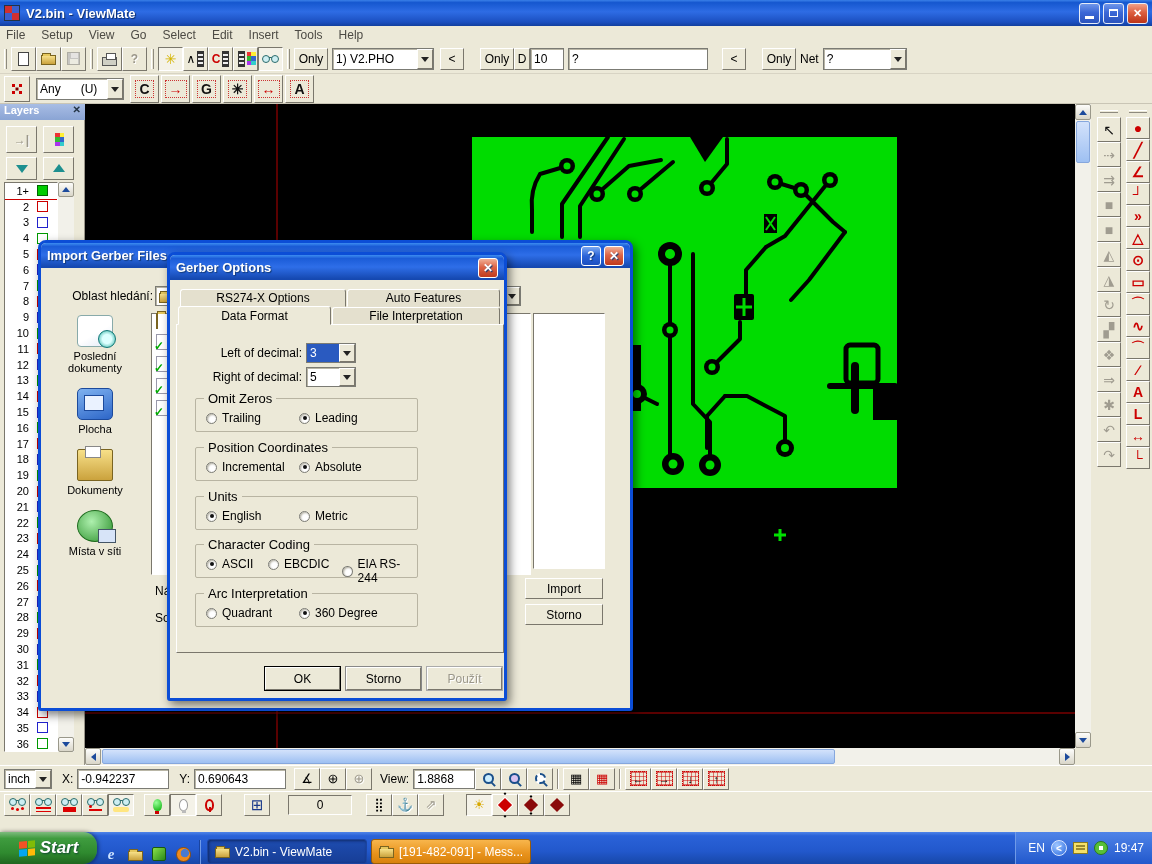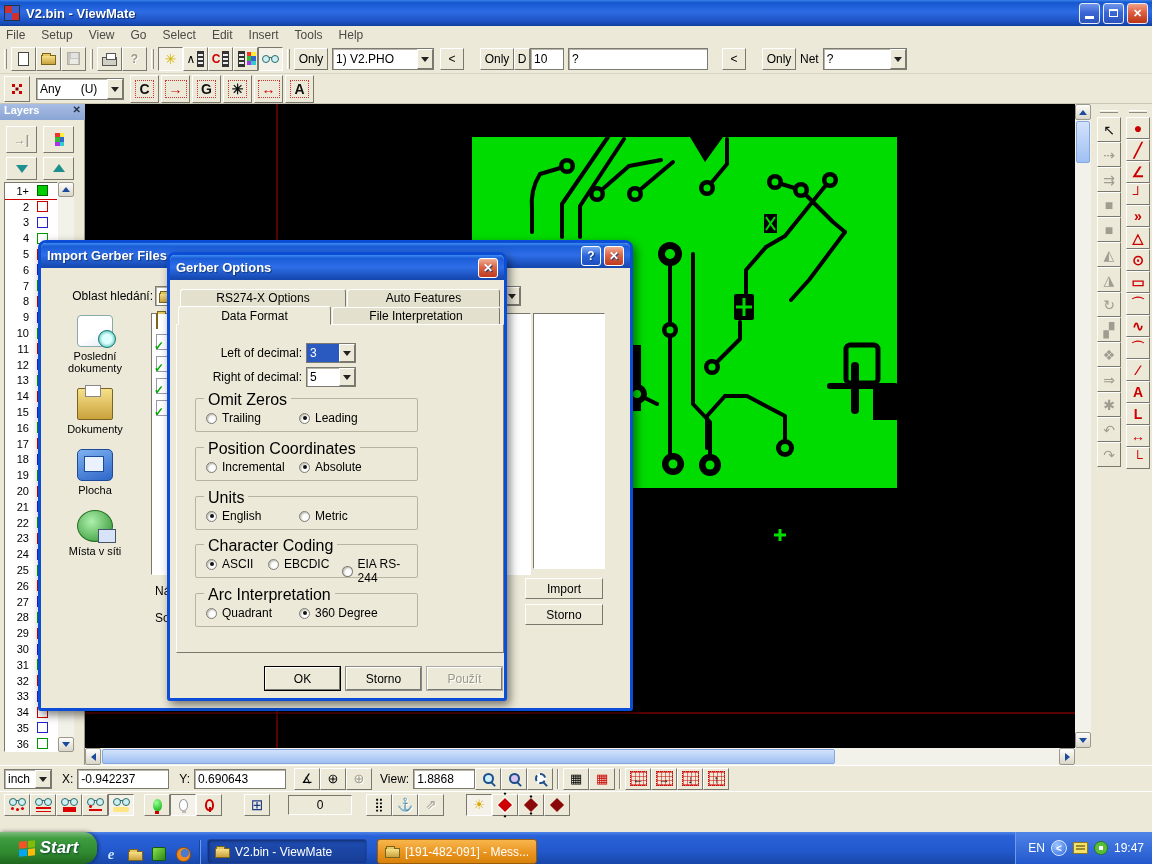--- a/index.html
+++ b/index.html
@@ -121,21 +121,21 @@
   .slabel{margin:0 4px;}
   
   .xpdlg{border:3px solid #0b4dd6;border-radius:8px 8px 3px 3px;background:var(--face);box-shadow:3px 4px 10px rgba(0,0,0,.5);}
   .xptitle{height:25px;border-radius:5px 5px 0 0;display:flex;align-items:center;padding:0 6px;color:#fff;font-weight:bold;font-size:13px;text-shadow:1px 1px 1px #123a78;
     background:linear-gradient(180deg,#3c8cf0 0%,#1b5cd8 14%,#2e6ee8 48%,#1548b0 96%);}
   .xbtns{margin-left:auto;display:flex;gap:3px;}
   .xb{width:20px;height:20px;border-radius:3px;border:1px solid #fff;display:flex;align-items:center;justify-content:center;color:#fff;font-weight:bold;font-size:12px;}
   .xb.help{background:linear-gradient(180deg,#7aa7f0,#2b64d9 50%,#1c4fc0);}
   .xb.close{background:linear-gradient(180deg,#f0b097,#dd6547 45%,#c03a1d);}
   .group{border:1px solid #b8b4a2;border-radius:2px;position:absolute;}
-  .glabel{position:absolute;top:-8px;left:8px;background:var(--face);padding:0 4px;font-size:16px;}
+  .glabel{position:absolute;top:-8px;left:8px;background:var(--face);padding:0 4px;font-size:13px;}
   .radio{width:11px;height:11px;border-radius:50%;background:#fff;border:1px solid #7b7b74;box-shadow:inset 1px 1px 2px #b5b2a4;position:relative;display:inline-block;}
   .radio.on::after{content:"";position:absolute;left:2.5px;top:2.5px;width:4px;height:4px;background:#111;border-radius:50%;}
   .ritem{position:absolute;top:12px;display:flex;align-items:center;gap:5px;}
   .pbtn{width:75px;height:23px;background:var(--face);border:1px solid;border-color:#fff #7a776c #7a776c #fff;box-shadow:0 0 0 1px #888;display:flex;align-items:center;justify-content:center;font-size:12px;}
   .pbtn.def{box-shadow:0 0 0 1px #000;}
   .pbtn.dis{box-shadow:0 0 0 1px #aaa;}
   .tab{position:absolute;height:19px;background:var(--face);border:1px solid;border-color:#fff #7a776c transparent #fff;border-radius:3px 3px 0 0;display:flex;align-items:center;justify-content:center;font-size:12px;}
   .tab.inactive{height:18px;background:#e4e0ce;}
   .plitem{width:96px;display:flex;flex-direction:column;align-items:center;margin-bottom:14px;}
   .plitem .lab{text-align:center;font-size:11px;line-height:12px;margin-top:3px;}
@@ -158,21 +158,21 @@
     background:linear-gradient(180deg,#7ebb7e 0%,#3f9c3f 20%,#2f8a2f 65%,#1f661f 100%);box-shadow:1px 0 4px rgba(0,0,0,.5);}
   .startbtn .txt{color:#fff;font-weight:bold;font-style:italic;font-size:17px;text-shadow:1px 1px 2px #143;}
   .flag{width:16px;height:15px;display:grid;grid-template-columns:1fr 1fr;grid-template-rows:1fr 1fr;gap:1px;transform:skewY(-6deg);}
   .flag span:nth-child(1){background:#f35325;} .flag span:nth-child(2){background:#81bc06;}
   .flag span:nth-child(3){background:#05a6f0;} .flag span:nth-child(4){background:#ffba08;}
   .ql{width:20px;height:20px;margin-left:4px;display:flex;align-items:center;justify-content:center;border-radius:3px;}
   .taskdiv{width:2px;height:24px;margin:0 6px;border-left:1px solid #1a44a0;border-right:1px solid #6f9ae8;}
   .task{height:25px;border-radius:3px;display:flex;align-items:center;gap:5px;padding:0 7px;color:#fff;font-size:12px;
     background:linear-gradient(180deg,#6e96ea,#3c6cd6 50%,#2f5cc4);border:1px solid #1c44a0;margin-right:4px;overflow:hidden;white-space:nowrap;}
   .task.active{background:linear-gradient(180deg,#1e4cb0,#173e96);box-shadow:inset 1px 1px 3px #102a66;}
-  .task.alert{background:linear-gradient(180deg,#f8b64c,#e8921c 60%,#d8820c);border-color:#9a5c08;margin-left:6px;}
+  .task.alert{background:linear-gradient(180deg,#f8b64c,#e8921c 60%,#d8820c);border-color:#9a5c08;}
   .tray{margin-left:auto;height:32px;display:flex;align-items:center;gap:6px;padding:0 8px 0 12px;
     background:linear-gradient(180deg,#4f84e8,#2258cc);border-left:1px solid #6f9ae8;color:#fff;}
   .traycirc{width:16px;height:16px;border-radius:50%;background:radial-gradient(circle at 35% 30%,#9ec6ff,#2a6ae0);border:1px solid #dce8ff;display:flex;align-items:center;justify-content:center;color:#fff;font-size:10px;font-weight:bold;}
   .traymsg{width:15px;height:12px;background:#f5e06a;border:1px solid #8a7a20;position:relative;}
   .traymsg::after{content:"";position:absolute;left:2px;top:2px;width:9px;height:2px;background:#9a8a30;box-shadow:0 3px 0 #9a8a30;}
   .trayflower{width:14px;height:14px;border-radius:50%;background:radial-gradient(circle,#fff 25%,#58c038 30%);border:1px solid #2a7a18;}
   .qlie{color:#cfe4ff;font-weight:bold;font-style:italic;font-size:15px;font-family:"Liberation Serif",serif;}
   .qlff{width:15px;height:15px;border-radius:50%;background:radial-gradient(circle at 60% 40%,#4a7ad0 35%,#f08a1c 40%);border:1px solid #93500a;}
   .qlbook{width:14px;height:14px;background:linear-gradient(135deg,#8ae04a,#2a8a1a);border:1px solid #1a5a0a;border-radius:2px;}
 </style>
@@ -704,26 +704,26 @@
         <span class="tri"></span>
       </span>
   </span>
   <div class="abs" style="left:6px;top:72px;width:102px">
 
   <div class="plitem">
       <span class="plic ic-recent"></span>
       <span class="lab">Poslední dokumenty</span>
     </div>
       <div class="plitem">
+      <span class="plic ic-desktop"></span>
+      <span class="lab">Plocha</span>
+    </div>
+      <div class="plitem">
       <span class="plic ic-docs"></span>
       <span class="lab">Dokumenty</span>
-    </div>
-      <div class="plitem">
-      <span class="plic ic-desktop"></span>
-      <span class="lab">Plocha</span>
     </div>
       <div class="plitem">
       <span class="plic ic-net"></span>
       <span class="lab">Místa v síti</span>
     </div>
     </div>
   <div class="abs b3in" style="left:110px;top:70px;width:380px;height:262px;background:#fff">
     <span class="i-folder" style="margin:6px 0 0 4px"></span>
     <div class="chkfile"></div>
     <div class="chkfile"></div>

